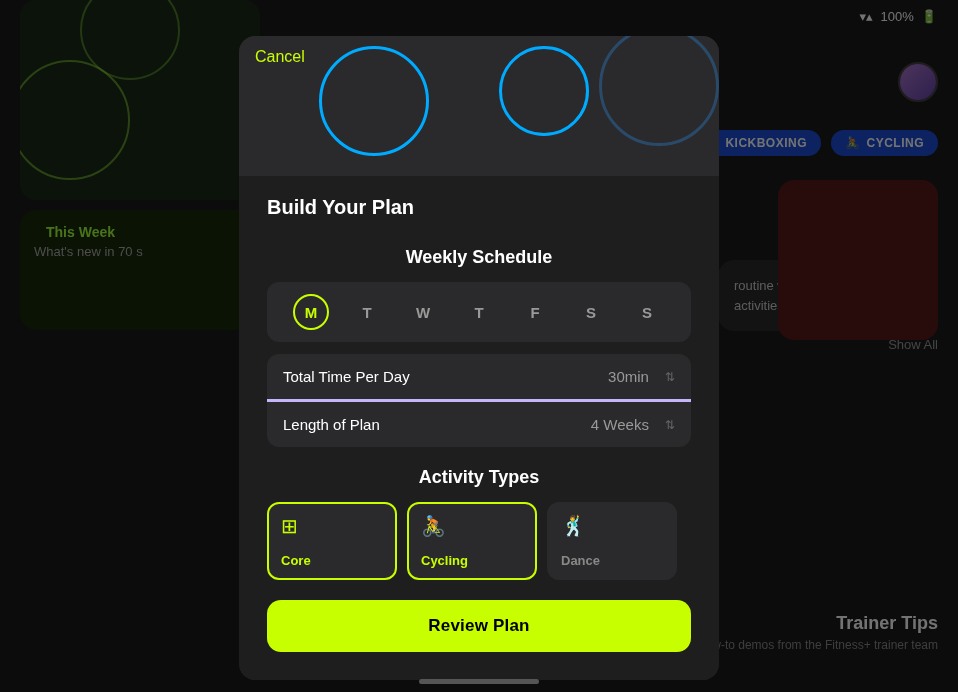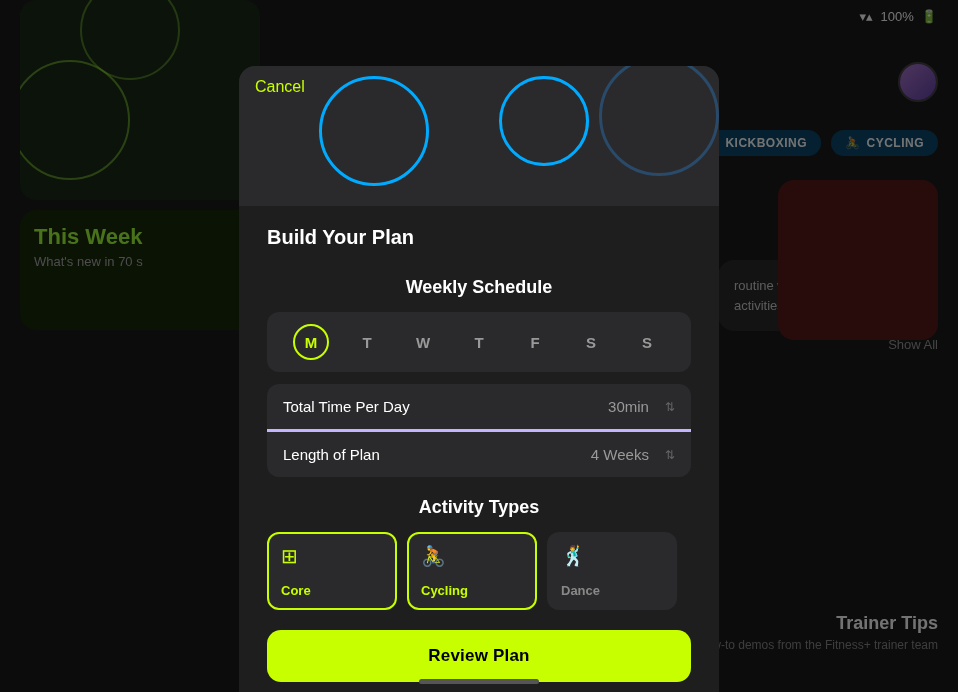--- a/index.html
+++ b/index.html
@@ -76,21 +76,21 @@
     }
 
     .bg-tabs-right {
       position: absolute;
       top: 130px;
       right: 20px;
       display: flex;
       gap: 10px;
     }
     .bg-tab-right {
-      background: #0c4a6e;
+      background: #1d4ed8;
       border-radius: 20px;
       padding: 6px 14px;
       color: #fff;
       font-size: 12px;
       font-weight: 600;
       display: flex;
       align-items: center;
       gap: 6px;
       letter-spacing: 0.5px;
     }
@@ -126,22 +126,23 @@
       left: 20px;
       top: 210px;
       width: 240px;
       height: 120px;
       background: #1a2a0a;
       border-radius: 16px;
       padding: 14px;
     }
     .this-week-title {
       color: #a3ff3c;
-      font-size: 22px;
+      font-size: 14px;
       font-weight: 700;
+      margin-left: 12px;
     }
     .this-week-sub {
       color: #aaa;
       font-size: 13px;
       margin-top: 4px;
     }
 
     .bg-trainer-tips {
       position: absolute;
       left: 20px;
@@ -193,21 +194,21 @@
     }
 
     
     .modal-overlay {
       position: absolute;
       inset: 0;
       background: rgba(0,0,0,0.55);
       display: flex;
       justify-content: center;
       align-items: flex-start;
-      padding-top: 66px;
+      padding-top: 36px;
     }
 
     .modal {
       width: 480px;
       background: #1e1e1e;
       border-radius: 16px;
       overflow: hidden;
       position: relative;
     }
 

